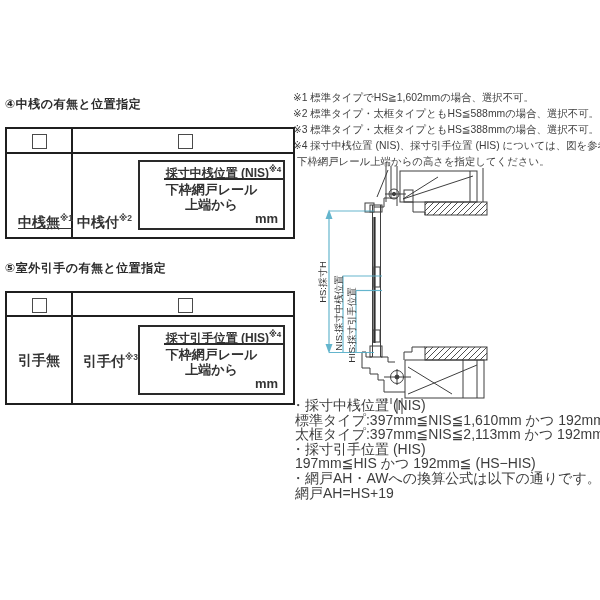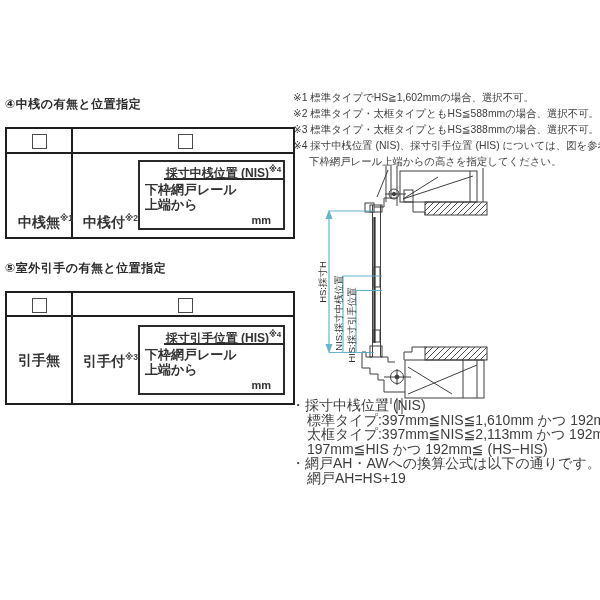--- a/index.html
+++ b/index.html
@@ -26,47 +26,47 @@
   }
   .cell-label sup{font-size:8.5px;font-weight:600;color:#444;}
   .inner-box{
     position:absolute;left:131px;width:143px;border:2px solid #2a2a2a;background:#fff;
   }
   .inner-head{
     height:16px;border-bottom:2px solid #2a2a2a;text-align:center;
     font-size:12px;font-weight:600;color:#333;line-height:16px;white-space:nowrap;margin-left:24px;
   }
   .inner-head sup{font-size:8px;}
-  .inner-body{padding:2px 5px 0 5px;font-size:13px;font-weight:600;line-height:15px;color:#333;}
-  .inner-unit{position:absolute;right:12px;bottom:2px;font-size:11px;font-weight:600;color:#333;}
+  .inner-body{padding:2px 5px 0 5px;font-size:13px;font-weight:600;line-height:15px;color:#333;text-align:center;}
+  .inner-unit{position:absolute;right:5px;bottom:2px;font-size:13px;font-weight:600;color:#333;}
   .notes-right{
     position:absolute;left:293px;top:90px;width:305px;
     font-size:10.4px;line-height:16px;color:#3d3d3d;white-space:nowrap;
   }
   .notes-bottom{
     position:absolute;left:291px;top:398px;width:308px;
     font-size:14px;line-height:14.6px;color:#3d3d3d;white-space:nowrap;
   }
-  .indent1{padding-left:4px;margin-left:12px;}
+  .indent1{padding-left:4px;}
   svg text{font-family:"Liberation Sans","DejaVu Sans",sans-serif;}
 </style>
 </head>
 <body>
 
 <div class="abs sec-title" style="left:5px;top:96px;">④中桟の有無と位置指定</div>
 
 <div class="spec-table" style="top:127px;height:108px;">
   <div class="vdiv"></div>
   <div class="hdiv" style="top:23px;"></div>
   <div class="checkbox" style="left:25px;top:5px;"></div>
   <div class="checkbox" style="left:171px;top:5px;"></div>
-  <div class="cell-label" style="left:11px;top:84px;">
+  <div class="cell-label" style="left:11px;top:84px;text-decoration:underline;">
     <span>中桟無</span><sup>※1</sup>
   </div>
-  <div class="cell-label" style="left:76px;top:84px;text-align:right;">
+  <div class="cell-label" style="left:70px;top:84px;text-align:right;">
     <span>中桟付</span><sup>※2</sup>
   </div>
   <div class="inner-box" style="top:31px;height:66px;">
     <div class="inner-head">
       <span>採寸中桟位置 (NIS)</span><sup>※4</sup>
     </div>
     <div class="inner-body">
       <div>下枠網戸レール</div>
       <div>上端から</div>
     </div>
@@ -182,16 +182,17 @@
     <text transform="translate(325.5,282) rotate(-90)" text-anchor="middle">HS:採寸H</text>
     <text transform="translate(341.5,313) rotate(-90)" text-anchor="middle">NIS:採寸中桟位置</text>
     <text transform="translate(354.5,325) rotate(-90)" text-anchor="middle">HIS:採寸引手位置</text>
   </g>
 </svg>
 
 <div class="notes-bottom">
   <div>・採寸中桟位置 (NIS)</div>
   <div class="indent1">標準タイプ:397mm≦NIS≦1,610mm かつ 192mm≦ (HS−NIS)</div>
   <div class="indent1">太框タイプ:397mm≦NIS≦2,113mm かつ 192mm≦ (HS−NIS)</div>
+  <div>・採寸引手位置 (HIS)</div>
   <div class="indent1">197mm≦HIS かつ 192mm≦ (HS−HIS)</div>
   <div>・網戸AH・AWへの換算公式は以下の通りです。</div>
   <div class="indent1">網戸AH=HS+19</div>
 </div>
 
 </body></html>

